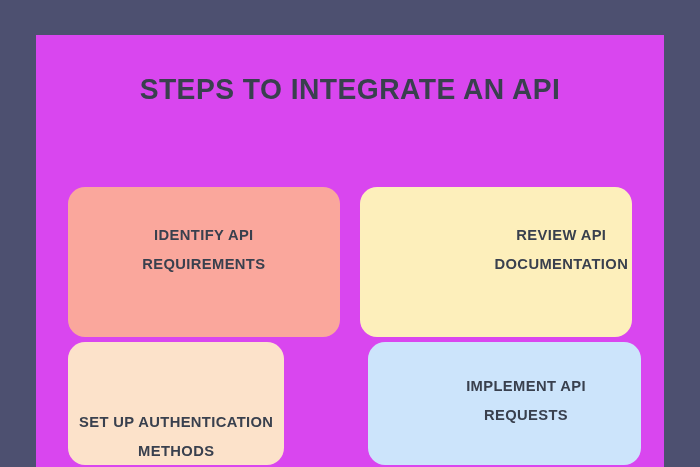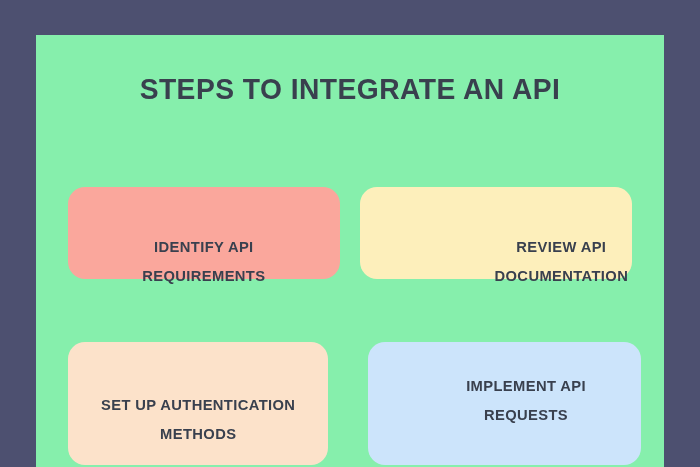--- a/index.html
+++ b/index.html
@@ -76,41 +76,41 @@
     line-height: 29px;
     text-align: center;
     text-transform: uppercase;
     transform: scaleX(0.95);
     white-space: pre-line;
   }
 
   
   #card-identify-requirements, #card-review-documentation {
     top: 35px;
-    height: 92px;
+    height: 150px;
     align-items: flex-start;
-    padding-top: 45px;
+    padding-top: 33px;
   }
   #card-identify-requirements { left: 32px; width: 272px; }
   #card-review-documentation { left: 324px; width: 272px; }
 
   
   #card-setup-authentication, #card-implement-requests {
     top: 190px;
     height: 123px;
   }
-  #card-setup-authentication { left: 32px; width: 260px; align-items: center; padding-top: 31px; }
+  #card-setup-authentication { left: 32px; width: 216px; align-items: flex-end; padding-top: 31px; }
   #card-implement-requests  { left: 332px; width: 273px; align-items: flex-start; padding-top: 29px; padding-left: 44px; }
 </style>
 </head>
 <body>
 
 <div id="infographic" style="background: rgb(77, 80, 112);">
 
-  <div id="panel" style="background: #86efac;">
+  <div id="panel" style="background: #d946ef;">
 
     <div id="page-title" style="color: rgb(57, 64, 78);">Steps to Integrate an API</div>
 
     <div id="cards">
 
       <div class="card" id="card-identify-requirements" style="background: rgb(250, 167, 156);">
         <span class="card-label" style="color: rgb(57, 64, 78);">Identify API
 Requirements</span>
       </div>
 

